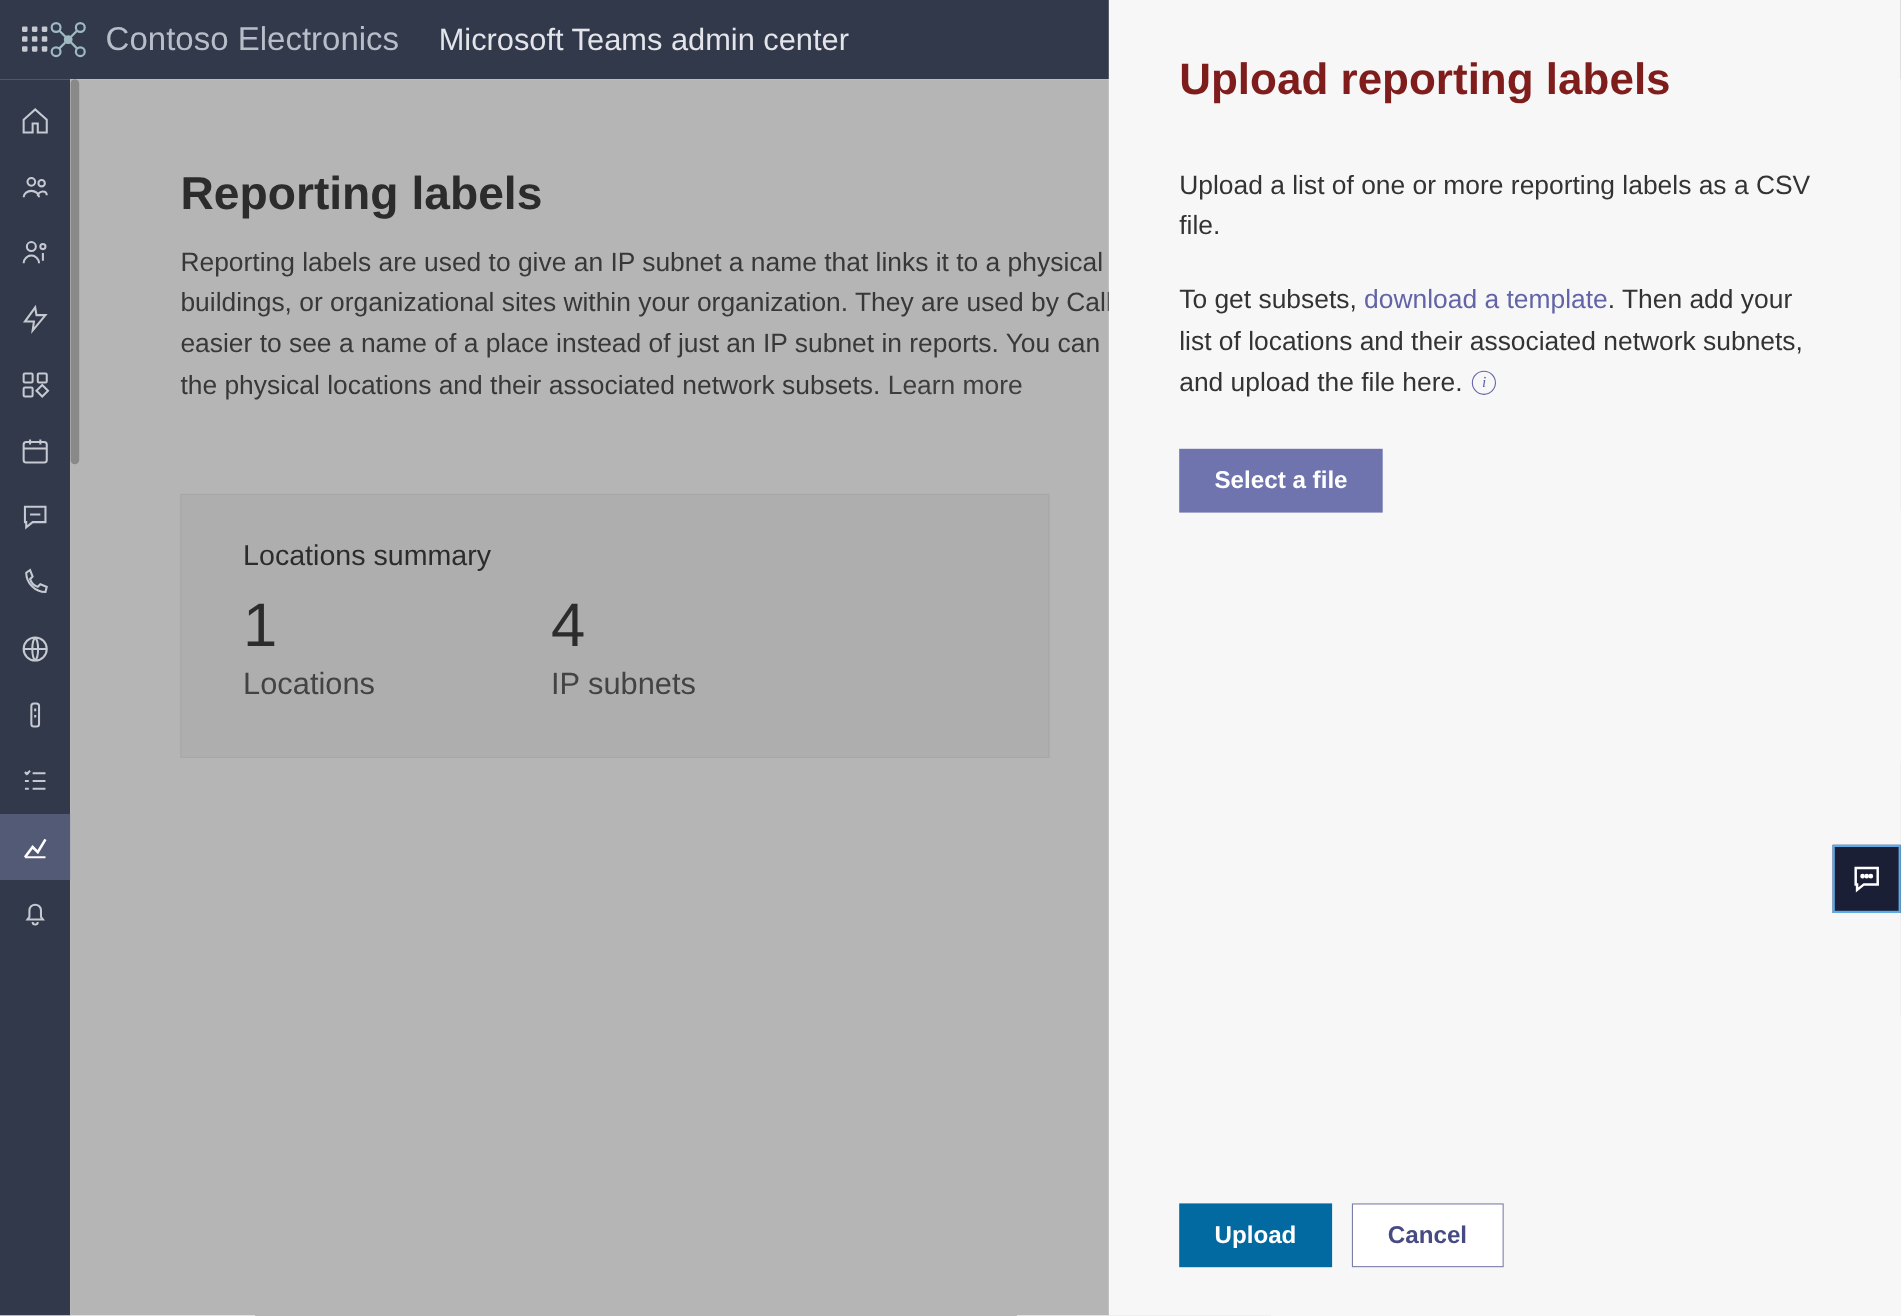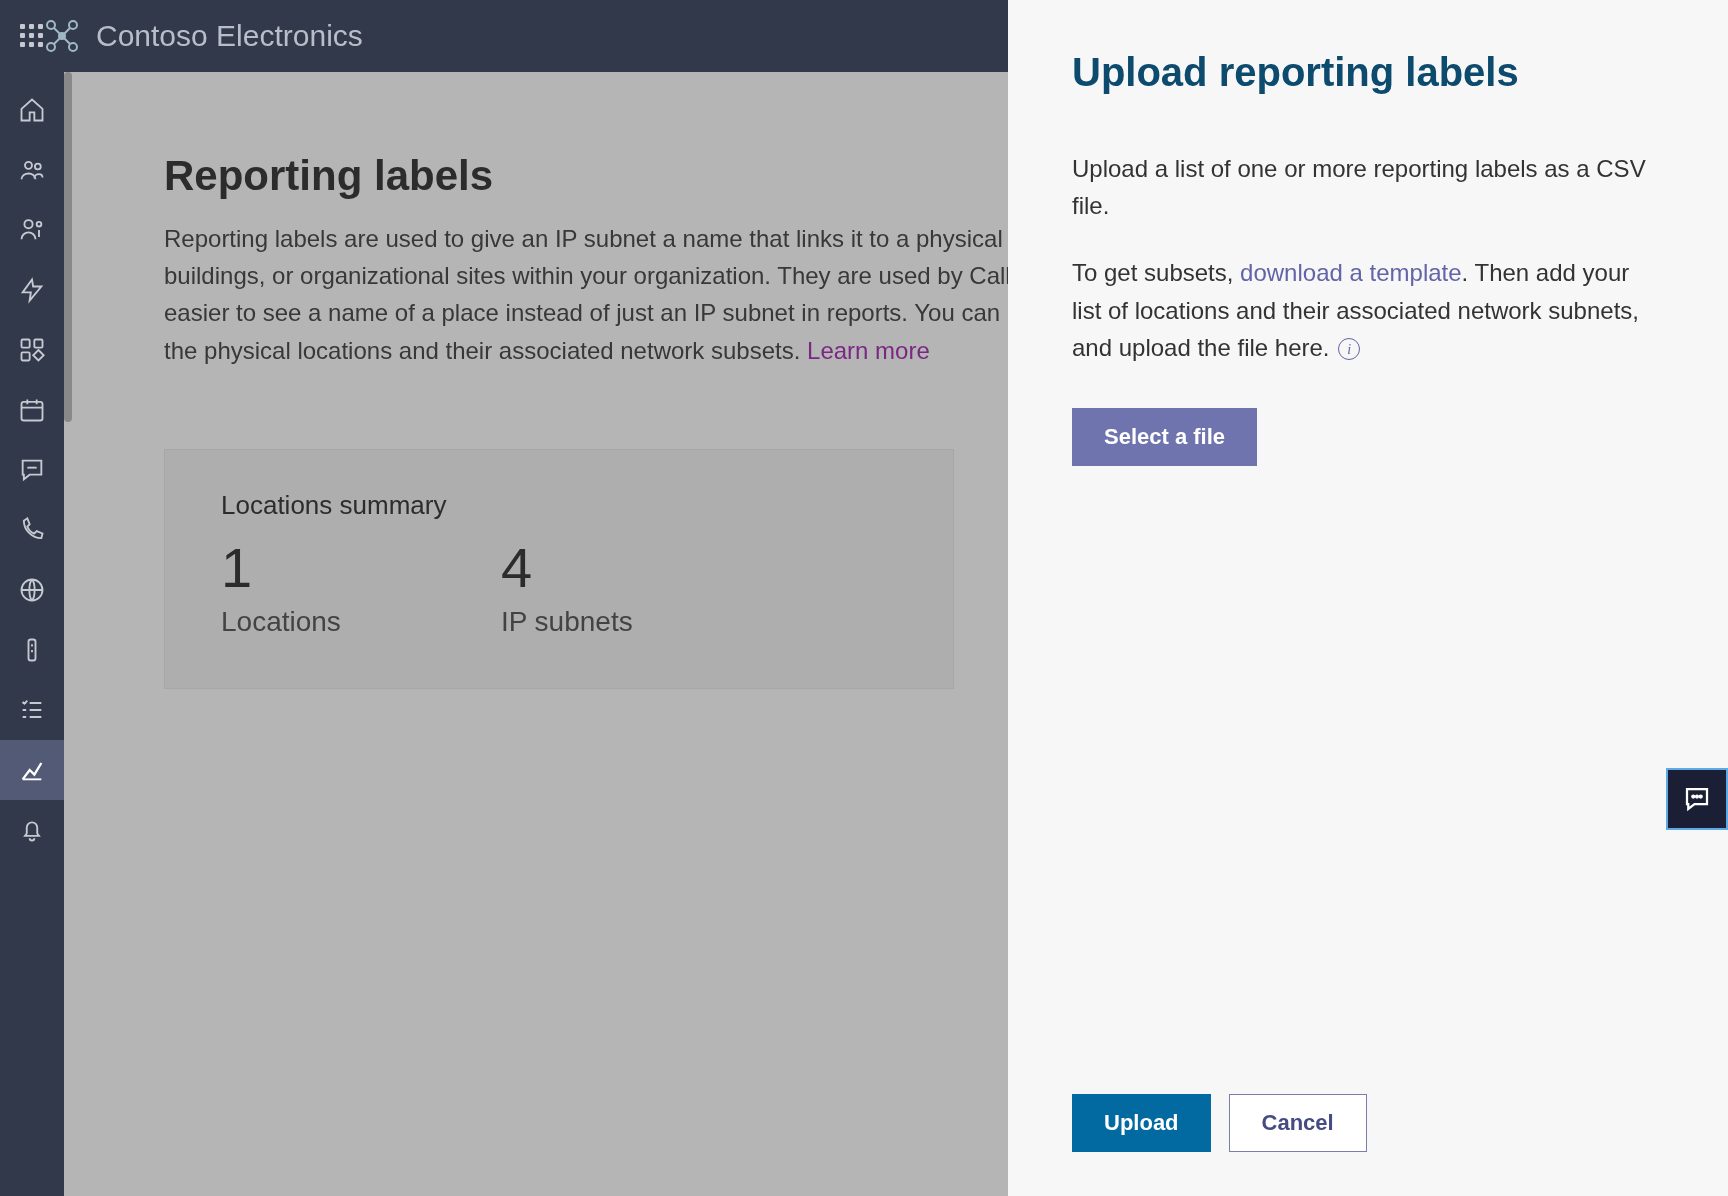--- a/index.html
+++ b/index.html
@@ -39,21 +39,21 @@
   .nav-item svg { width: 28px; height: 28px; stroke: currentColor; fill: none; stroke-width: 1.6; }
   
   
   .main-wrap { flex: 1; position: relative; background: #fff; }
   .scrollbar { position: absolute; left: 0; top: 0; width: 8px; height: 350px; background: #b9b9b9; border-radius: 4px; }
   .content {
     padding: 80px 80px 40px 100px;
   }
   .page-title { font-size: 42px; font-weight: 700; color: #222; margin-bottom: 20px; }
   .page-desc { font-size: 24px; color: #363636; line-height: 1.55; max-width: 1200px; }
-  .page-desc a { color: #a21caf; text-decoration: none; }
+  .page-desc a { color: #404040; text-decoration: none; }
   
   .summary-card {
     margin-top: 80px;
     background: #f4f4f4;
     border: 1px solid #e8e8e8;
     width: 790px;
     padding: 40px 56px 50px;
   }
   .summary-title { font-size: 26px; font-weight: 400; color: #222; margin-bottom: 19px; }
   .metrics { display: flex; gap: 160px; }
@@ -71,21 +71,21 @@
   .panel {
     position: absolute;
     top: 0; right: 0;
     width: 720px;
     height: 100%;
     background: #f7f7f7;
     padding: 50px 64px 44px;
     display: flex;
     flex-direction: column;
   }
-  .panel-title { font-size: 40px; font-weight: 700; color: #0c4a6e; margin-bottom: 55px; }
+  .panel-title { font-size: 40px; font-weight: 700; color: #7f1d1d; margin-bottom: 55px; }
   .panel-text { font-size: 24px; color: #333; line-height: 1.55; margin-bottom: 30px; }
   .panel-text a { color: #6264a7; text-decoration: none; }
   .info-icon { display: inline-flex; width: 22px; height: 22px; border: 1.5px solid #6264a7; border-radius: 50%; color: #6264a7; font-size: 14px; align-items: center; justify-content: center; font-style: italic; font-family: serif; vertical-align: middle; margin-left: 2px; }
   .btn {
     display: inline-flex; align-items: center; justify-content: center;
     height: 58px; padding: 12px 32px;
     font-size: 22px; font-weight: 600;
     border: none; cursor: pointer;
   }
   .btn-primary { background: #6f74af; color: #fff; }
@@ -127,20 +127,21 @@
         <circle cx="7" cy="7" r="4"></circle>
           <circle cx="29" cy="7" r="4"></circle>
         <circle cx="7" cy="29" r="4"></circle>
           <circle cx="29" cy="29" r="4"></circle>
         <path d="M10 10 L26 26 M26 10 L10 26"></path>
         <circle cx="18" cy="18" r="3" fill="#9fb9c2"></circle>
       </g>
     </svg>
     <span class="org-name">Contoso Electronics</span>
   </div>
+  <span class="app-name">Microsoft Teams admin center</span>
 </div>
 
 <div class="layout">
 
   <div class="nav">
     <div class="nav-item">
         <svg viewBox="0 0 24 24">
           <path d="M3 11 L12 3 L21 11 V21 H14 V14 H10 V21 H3 Z"></path>
         </svg>
       </div>

